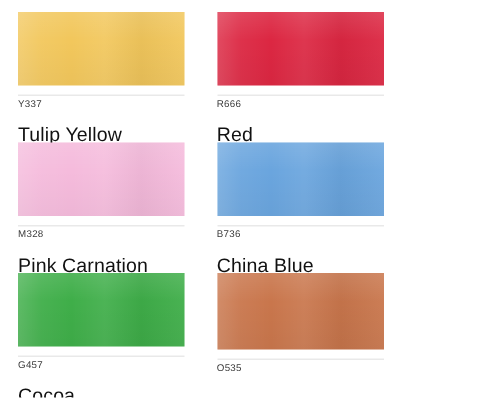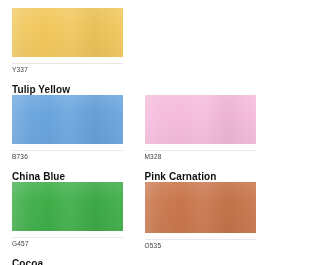--- a/index.html
+++ b/index.html
@@ -77,54 +77,60 @@
   }
   .swatch-code {
     font-size: 6.5px;
     line-height: 9px;
     color: #3a3a3a;
     letter-spacing: 0.2px;
     margin-top: 1px;
     font-weight: normal;
   }
   .swatch-name {
-    font-size: 10px;
+    font-size: 13px;
     line-height: 10px;
     color: #111111;
-    font-weight: bold;
+    font-weight: normal;
     letter-spacing: 0.1px;
     margin-top: 11px;
   }
 </style>
 </head>
 <body style="background-color: rgb(255, 255, 255);">
 
 <div class="sheet">
 
   <div class="swatch-row">
     <div class="swatch-cell">
       <div class="swatch-chip" style="background-color: rgb(242, 199, 92);"></div>
       <div class="swatch-divider"></div>
       <div class="swatch-code">Y337</div>
       <div class="swatch-name">Tulip Yellow</div>
     </div>
+    <div class="swatch-cell">
+      <div class="swatch-chip" style="background-color: rgb(220, 39, 66);"></div>
+      <div class="swatch-divider"></div>
+      <div class="swatch-code">R666</div>
+      <div class="swatch-name">Red</div>
+    </div>
   </div>
 
   <div class="swatch-row">
+    <div class="swatch-cell">
+      <div class="swatch-chip" style="background-color: rgb(245, 187, 220);"></div>
+      <div class="swatch-divider"></div>
+      <div class="swatch-code">M328</div>
+      <div class="swatch-name">Pink Carnation</div>
+    </div>
     <div class="swatch-cell">
       <div class="swatch-chip" style="background-color: rgb(106, 165, 222);"></div>
       <div class="swatch-divider"></div>
       <div class="swatch-code">B736</div>
       <div class="swatch-name">China Blue</div>
-    </div>
-    <div class="swatch-cell">
-      <div class="swatch-chip" style="background-color: rgb(245, 187, 220);"></div>
-      <div class="swatch-divider"></div>
-      <div class="swatch-code">M328</div>
-      <div class="swatch-name">Pink Carnation</div>
     </div>
   </div>
 
   <div class="swatch-row">
     <div class="swatch-cell">
       <div class="swatch-chip" style="background-color: rgb(63, 174, 73);"></div>
       <div class="swatch-divider"></div>
       <div class="swatch-code">G457</div>
       <div class="swatch-name">Cocoa</div>
     </div>

